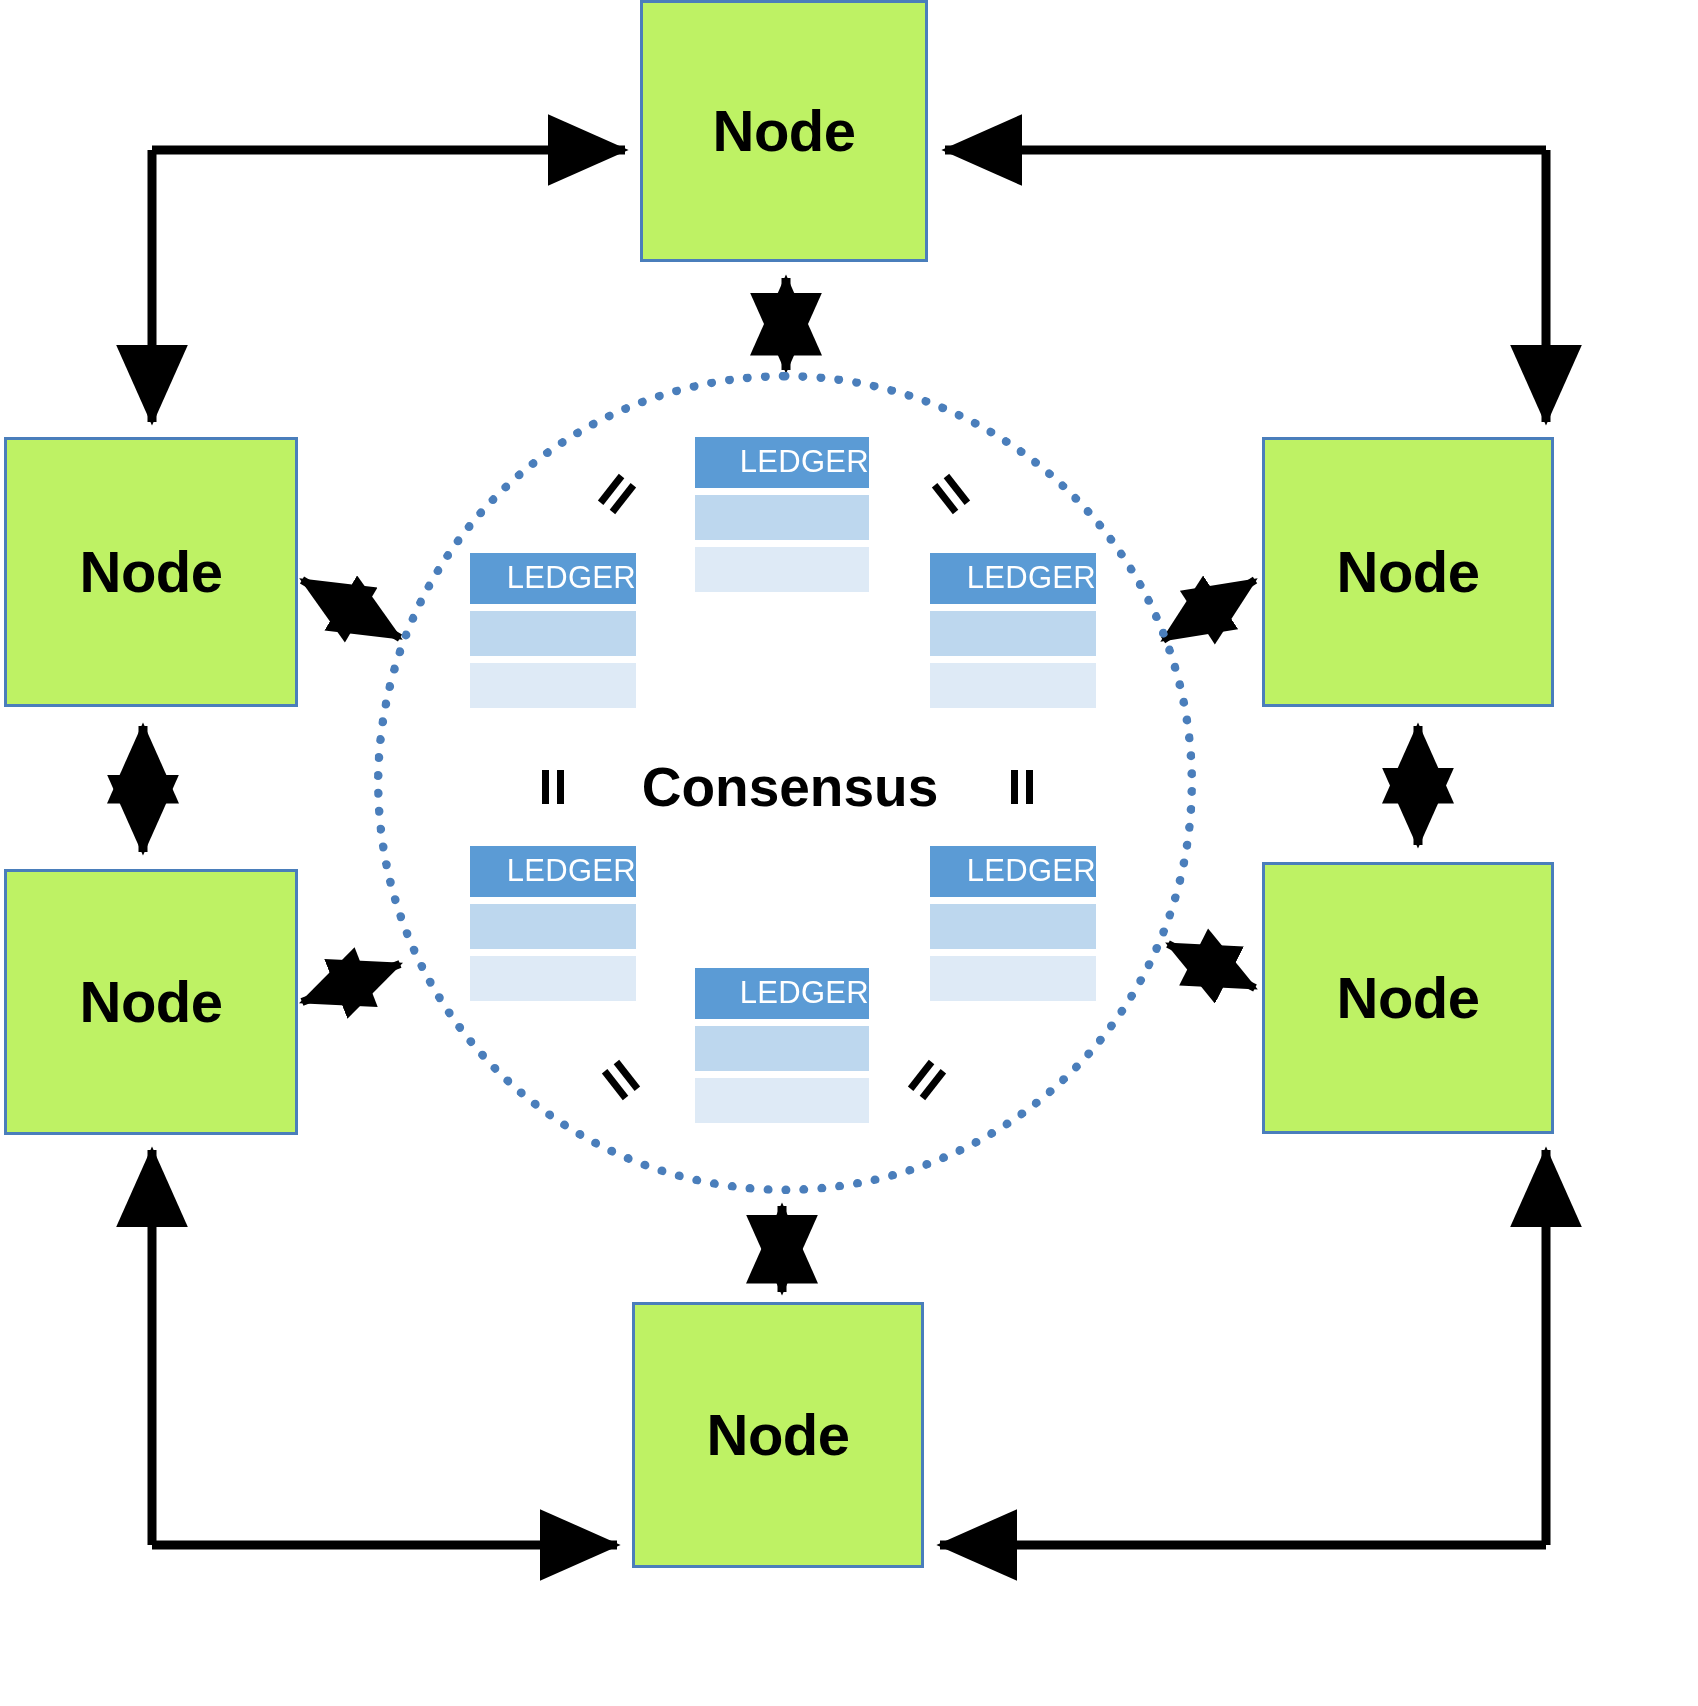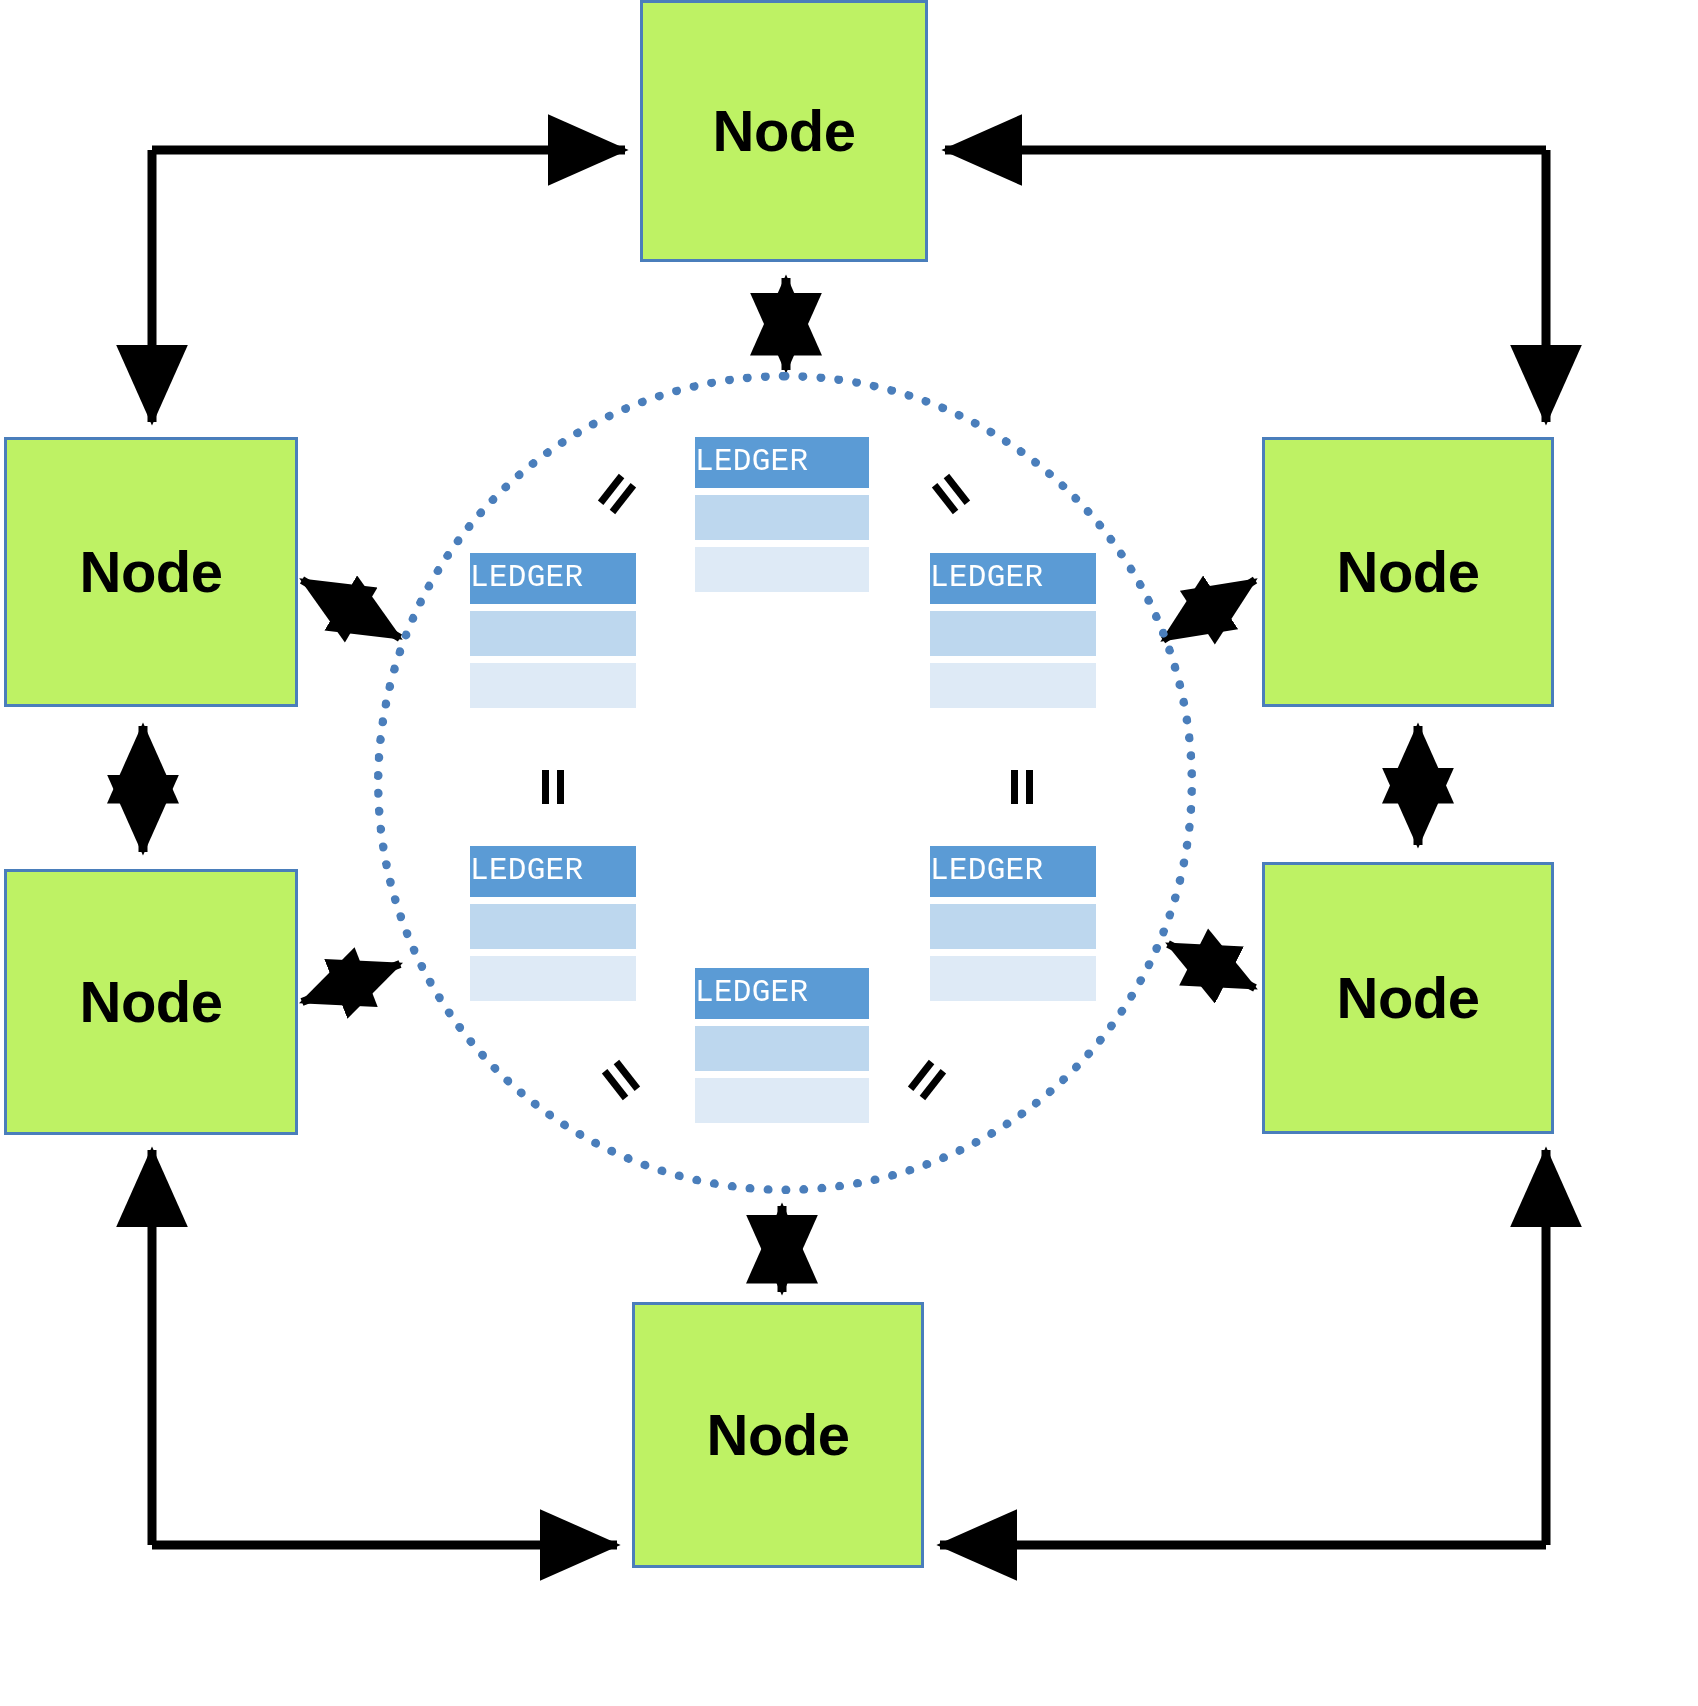--- a/index.html
+++ b/index.html
@@ -66,26 +66,25 @@
   
   .ledger {
     position: absolute;
     width: 166px;
     z-index: 4;
   }
   .ledger-header {
     background: #5B9BD5;
     color: #ffffff;
     font-size: 31px;
-    text-align: left;
+    text-align: right;
     line-height: 1;
     padding: 9px 0 11px 0;
     letter-spacing: 0.3px;
     white-space: nowrap;
-    font-family: Liberation Mono, monospace;
   }
   .ledger-bar {
     height: 45px;
     margin-top: 7px;
   }
   .bar-mid  { background: #BDD7EE; }
   .bar-pale { background: #DEEAF6; }
 
   
   .ledger.wide { width: 174px; }
@@ -259,14 +258,15 @@
     </div>
   <div class="eqmark eq-rot-r" id="eq-bl">
       <i class="a"></i>
       <i class="b"></i>
     </div>
   <div class="eqmark eq-rot-l" id="eq-br">
       <i class="a"></i>
       <i class="b"></i>
     </div>
 
+  <div id="consensus-label">Consensus</div>
 
 </div>
 
 </body></html>

